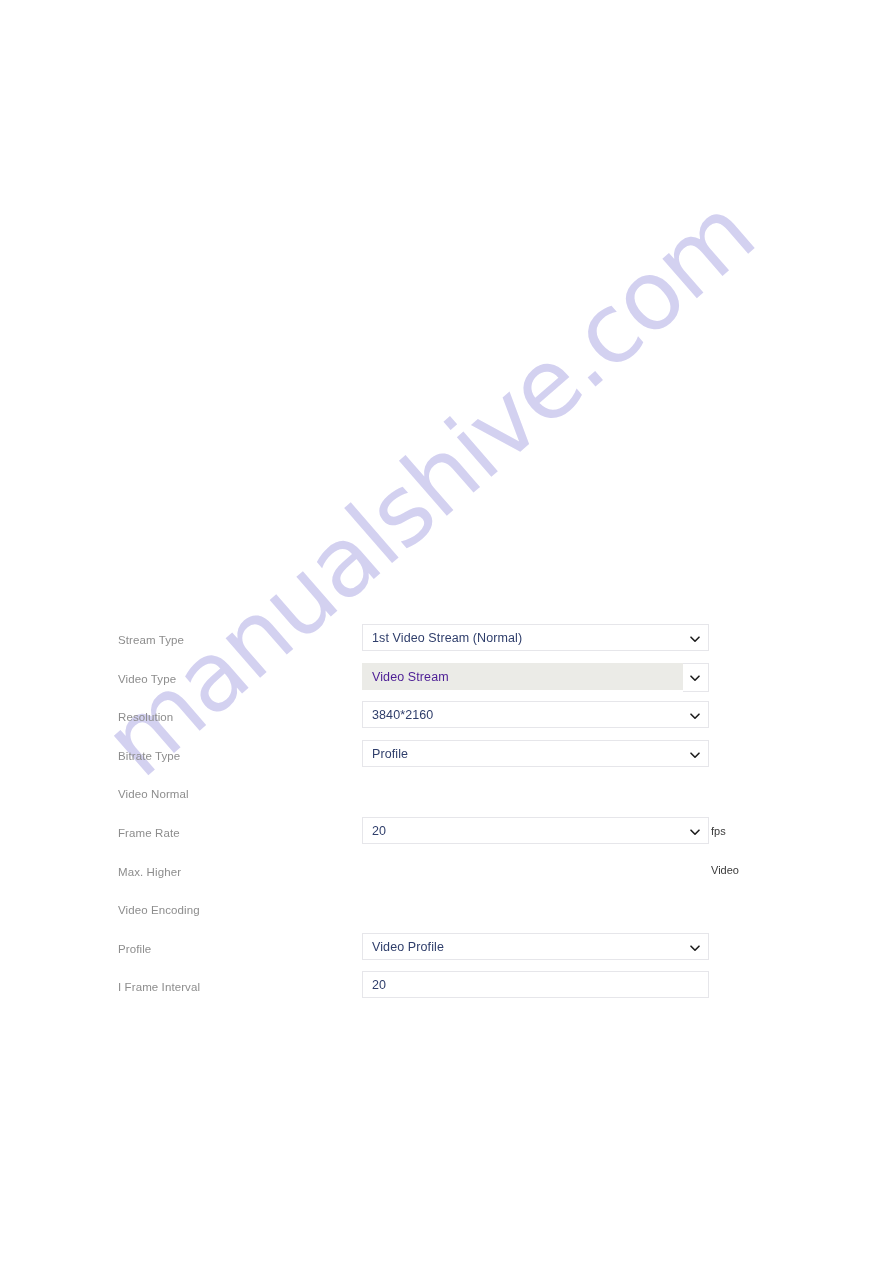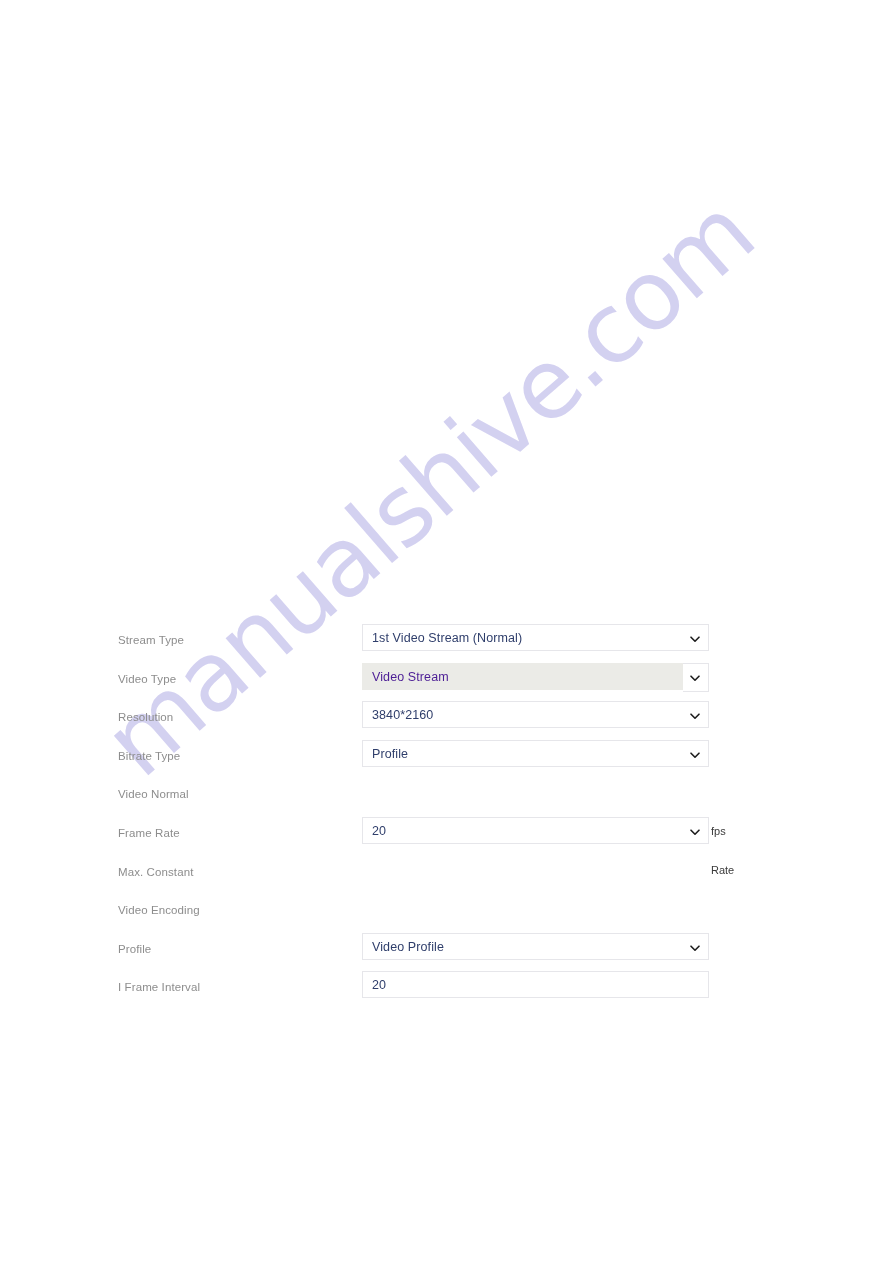--- a/index.html
+++ b/index.html
@@ -187,22 +187,22 @@
         <span class="field-value">20</span>
         <span class="chev">
           <svg viewBox="0 0 12 12" width="12" height="12" aria-hidden="true">
             <path d="M2 4.2 L6 8.2 L10 4.2" fill="none" stroke="#1d1d1d" stroke-width="1.6" stroke-linecap="round" stroke-linejoin="round"></path>
           </svg>
         </span>
       </div>
       <div class="unit">fps</div>
     </div>
     <div class="form-row">
-      <div class="row-label">Max. Constant</div>
-      <div class="unit">Rate</div>
+      <div class="row-label">Max. Higher</div>
+      <div class="unit">Video</div>
     </div>
     <div class="form-row">
       <div class="row-label">Video Encoding</div>
     </div>
     <div class="form-row">
       <div class="row-label">Profile</div>
       <div class="field">
         <span class="field-value">Video Profile</span>
         <span class="chev">
           <svg viewBox="0 0 12 12" width="12" height="12" aria-hidden="true">

